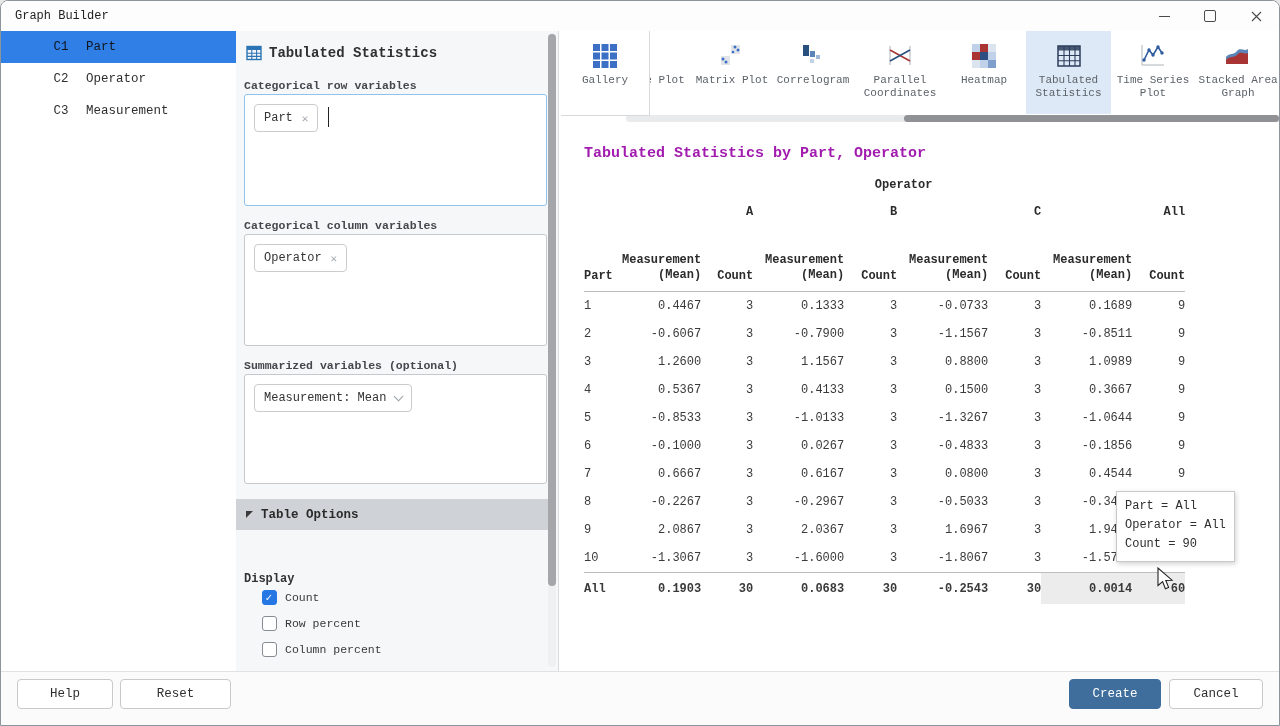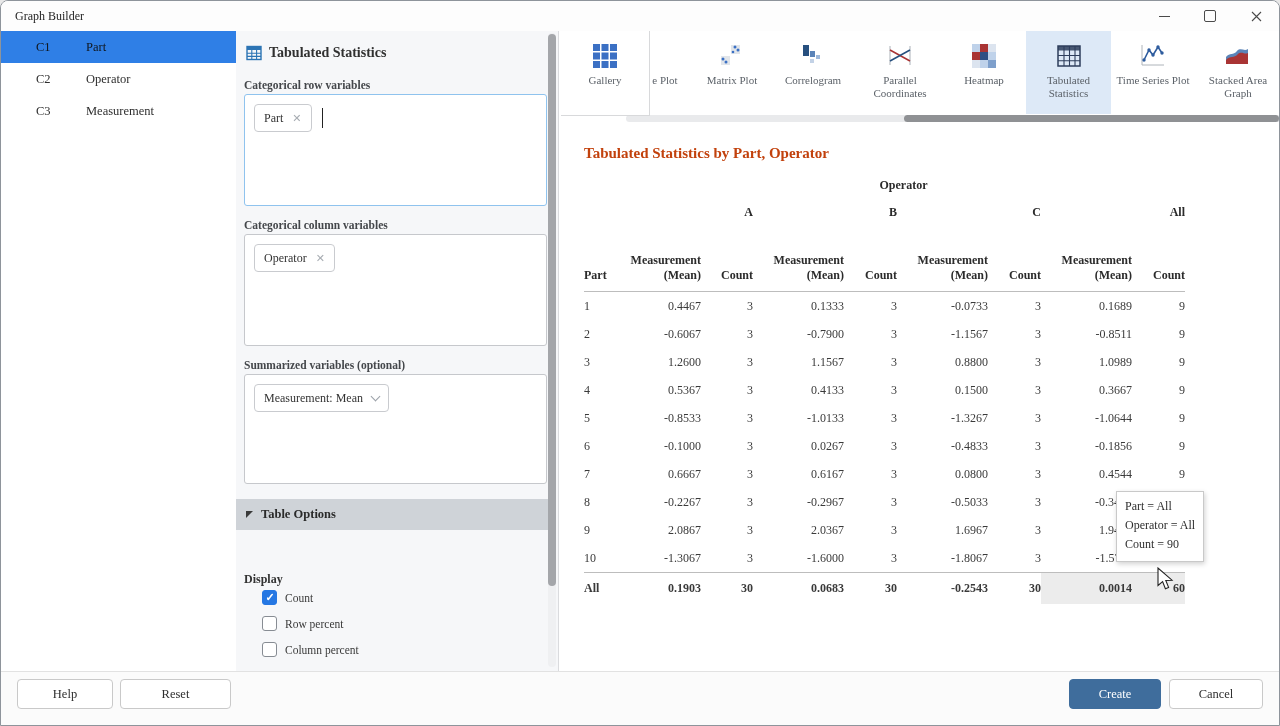--- a/index.html
+++ b/index.html
@@ -1,29 +1,29 @@
 <!DOCTYPE html>
 <html><head>
 <meta charset="utf-8">
 <style>
   html,body{margin:0;padding:0;background:#e8e8e8;}
   .app{position:relative;width:1280px;height:726px;background:#fff;border:1px solid #8E949B;
        border-radius:8px 8px 0 0;overflow:hidden;box-sizing:border-box;
-       font-family:Liberation Serif, serif;cursor:default;}
+       font-family:Liberation Mono, monospace;cursor:default;}
   
   .titlebar{position:absolute;left:0;top:0;right:0;height:30px;background:#FDFDFD;}
   .titlebar .title{position:absolute;left:14px;top:0;line-height:30px;font-size:12px;color:#1E1E1E;}
   .wbtn{position:absolute;top:0;width:46px;height:30px;display:flex;align-items:center;justify-content:center;cursor:pointer;background:transparent;border:none;}
   .wbtn.min{right:92px}.wbtn.max{right:46px}.wbtn.close{right:0}
   .g-min{display:block;width:11px;height:1px;background:#4A4A4A;}
   .g-max{display:block;width:10px;height:10px;border:1px solid #4A4A4A;border-radius:2px;}
   
   .sidebar{position:absolute;left:0;top:30px;width:235px;height:642px;background:#fff;}
   .srow{height:32px;display:flex;align-items:center;font-size:12.5px;color:#2E2E2E;cursor:pointer;}
-  .srow .cid{margin-left:35px;width:50px;}
+  .srow .cid{margin-left:35px;width:50px;text-align:center;}
   .srow.sel{background:#2F7FE6;color:#10161C;}
   
   .panel{position:absolute;left:235px;top:30px;width:323px;height:642px;background:#F6F7F9;
          border-right:1px solid #DADBDE;box-sizing:border-box;}
   .phead{position:absolute;left:10px;top:14px;display:flex;align-items:center;gap:7px;
          font-size:14px;font-weight:bold;color:#303030;}
   .plbl{position:absolute;left:8px;font-size:11.5px;font-weight:bold;color:#44474B;}
   .lblrow{top:48px}.lblcol{top:188px}.lblsum{top:328px}
   .pbox{position:absolute;left:8px;width:303px;background:#fff;border:1px solid #C6C8CC;
         border-radius:3px;padding:9px;box-sizing:border-box;cursor:text;}
@@ -60,21 +60,21 @@
   .gi2{left:131px}.gi3{left:210px;width:88px}.gi4{left:299px}.gi5{left:383px}
   .gi6{left:467px;width:85px}.gi7{left:548px;width:92px}.gi8{left:637px;width:84px}
   .gcell{position:absolute;left:2px;top:0;width:88px;height:84px;background:#fff;z-index:3;
          border-right:1px solid #D8D9DB;border-bottom:1px solid #D8D9DB;text-align:center;cursor:pointer;}
   .gcell .gico{height:28px;margin-top:12px;display:flex;justify-content:center;}
   .gcell .glab{margin-top:3px;font-size:11px;color:#5C6269;}
   .gtrack{position:absolute;left:67px;top:84px;width:655px;height:7px;background:#E9EAEC;border-radius:4px;}
   .gthumb{position:absolute;left:278px;top:0;width:375px;height:7px;background:#8F9194;border-radius:4px;cursor:pointer;}
   
   .main{position:absolute;left:558px;top:122px;width:722px;height:550px;background:#fff;}
-  .mtitle{position:absolute;left:25px;top:22px;font-size:15px;font-weight:bold;color:#c2410c;}
+  .mtitle{position:absolute;left:25px;top:22px;font-size:15px;font-weight:bold;color:#a21caf;}
   .stats{position:absolute;left:25px;top:50px;border-collapse:collapse;table-layout:fixed;font-size:12px;color:#3A3A3A;}
   .stats th{font-weight:bold;color:#2B2B2B;padding:0;}
   .h-op{text-align:center;height:24px;padding-left:28px;vertical-align:middle;}
   .h-group{text-align:right;padding-right:49px;height:30px;vertical-align:middle;}
   .h3 th{border-bottom:1px solid #BDBDBD;vertical-align:bottom;padding-bottom:8px;height:56px;}
   .h-part{text-align:left;}
   .h-mean span{display:block;text-align:right;line-height:15px;}
   .h-count{text-align:right;}
   .stats td{height:28px;padding:0;}
   .c-part{text-align:left;}

